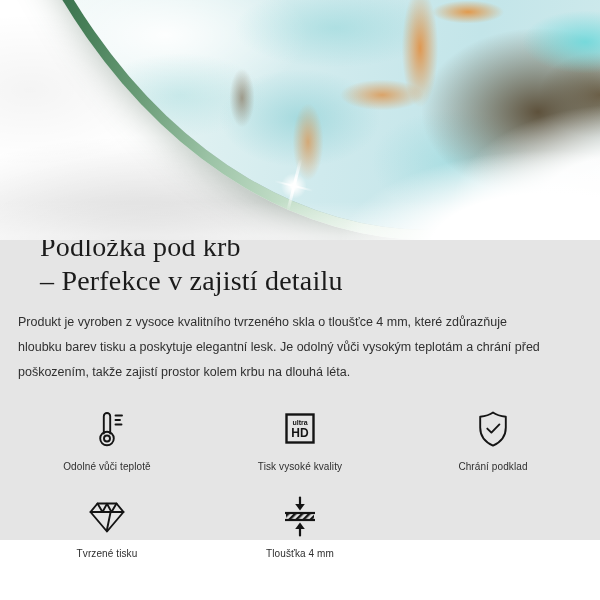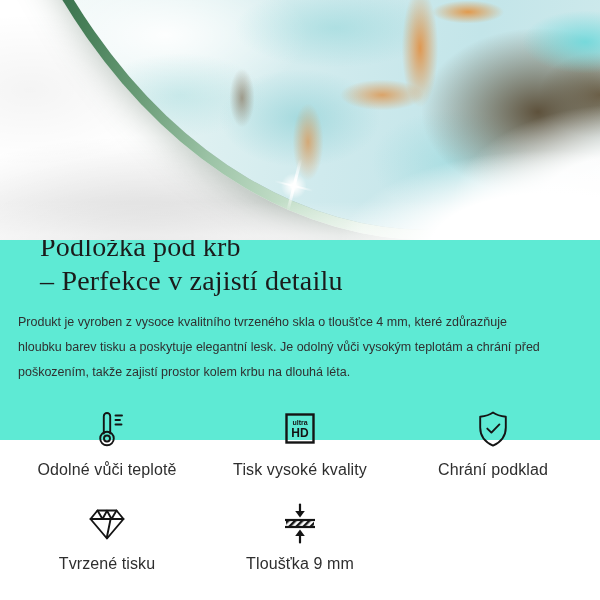--- a/index.html
+++ b/index.html
@@ -1,20 +1,20 @@
 <!DOCTYPE html>
 <html lang="cs"><head>
 <meta charset="utf-8">
 <style>
   html,body{margin:0;padding:0;}
   body{
     width:600px;height:600px;overflow:hidden;background:#fff;
     font-family:"Liberation Sans",sans-serif;color:#2e2e2e;
   }
-  .page{width:600px;height:440px;position:relative;background:#5eead4;}
+  .page{width:600px;height:540px;position:relative;background:#e5e5e5;}
 
   
   .hero{
     position:relative;width:600px;height:240px;overflow:hidden;
     background:
       radial-gradient(ellipse 200px 110px at 30px 90px, rgba(0,0,0,0.045), transparent 70%),
       radial-gradient(ellipse 380px 160px at 140px 245px, rgba(0,0,0,0.14), transparent 68%),
       radial-gradient(ellipse 620px 240px at 280px 310px, rgba(0,0,0,0.08), transparent 72%),
       #ffffff;
   }
@@ -91,21 +91,21 @@
     font-size:12.5px;line-height:25px;color:#303030;
   }
 
   
   .features{
     margin-top:22px;
     display:grid;grid-template-columns:214px 172px 214px;row-gap:22px;
   }
   .feature{display:flex;flex-direction:column;align-items:center;}
   .feature .icon-box{height:44px;display:flex;align-items:center;justify-content:center;}
-  .feature .label{margin-top:10px;font-size:16px;color:#2e2e2e;letter-spacing:0.1px;}
+  .feature .label{margin-top:10px;font-size:10px;color:#2e2e2e;letter-spacing:0.1px;}
   .feature svg{display:block;}
   .ico{stroke:#141414;fill:none;stroke-width:1.9;stroke-linecap:round;stroke-linejoin:round;}
 </style>
 </head>
 <body>
 
 <div class="page">
 
   <div class="hero">
     <div class="disc">
@@ -190,17 +190,17 @@
           </defs>
           <path d="M22 3.5 V10" stroke="#141414" stroke-width="2.2" stroke-linecap="round"></path>
           <polygon points="17.2,10 26.8,10 22,16.5" fill="#141414"></polygon>
           <rect x="8" y="19" width="28" height="7" fill="url(#hatchp)"></rect>
           <line x1="7" y1="19" x2="37" y2="19" stroke="#141414" stroke-width="2.2"></line>
           <line x1="7" y1="26" x2="37" y2="26" stroke="#141414" stroke-width="2.2"></line>
           <polygon points="17.2,35 26.8,35 22,28.5" fill="#141414"></polygon>
           <path d="M22 35 V41.5" stroke="#141414" stroke-width="2.2" stroke-linecap="round"></path>
         </svg>
       </div>
-      <div class="label">Tloušťka 9 mm</div>
+      <div class="label">Tloušťka 4 mm</div>
     </div>
 
   </div>
 </div>
 
 </body></html>

